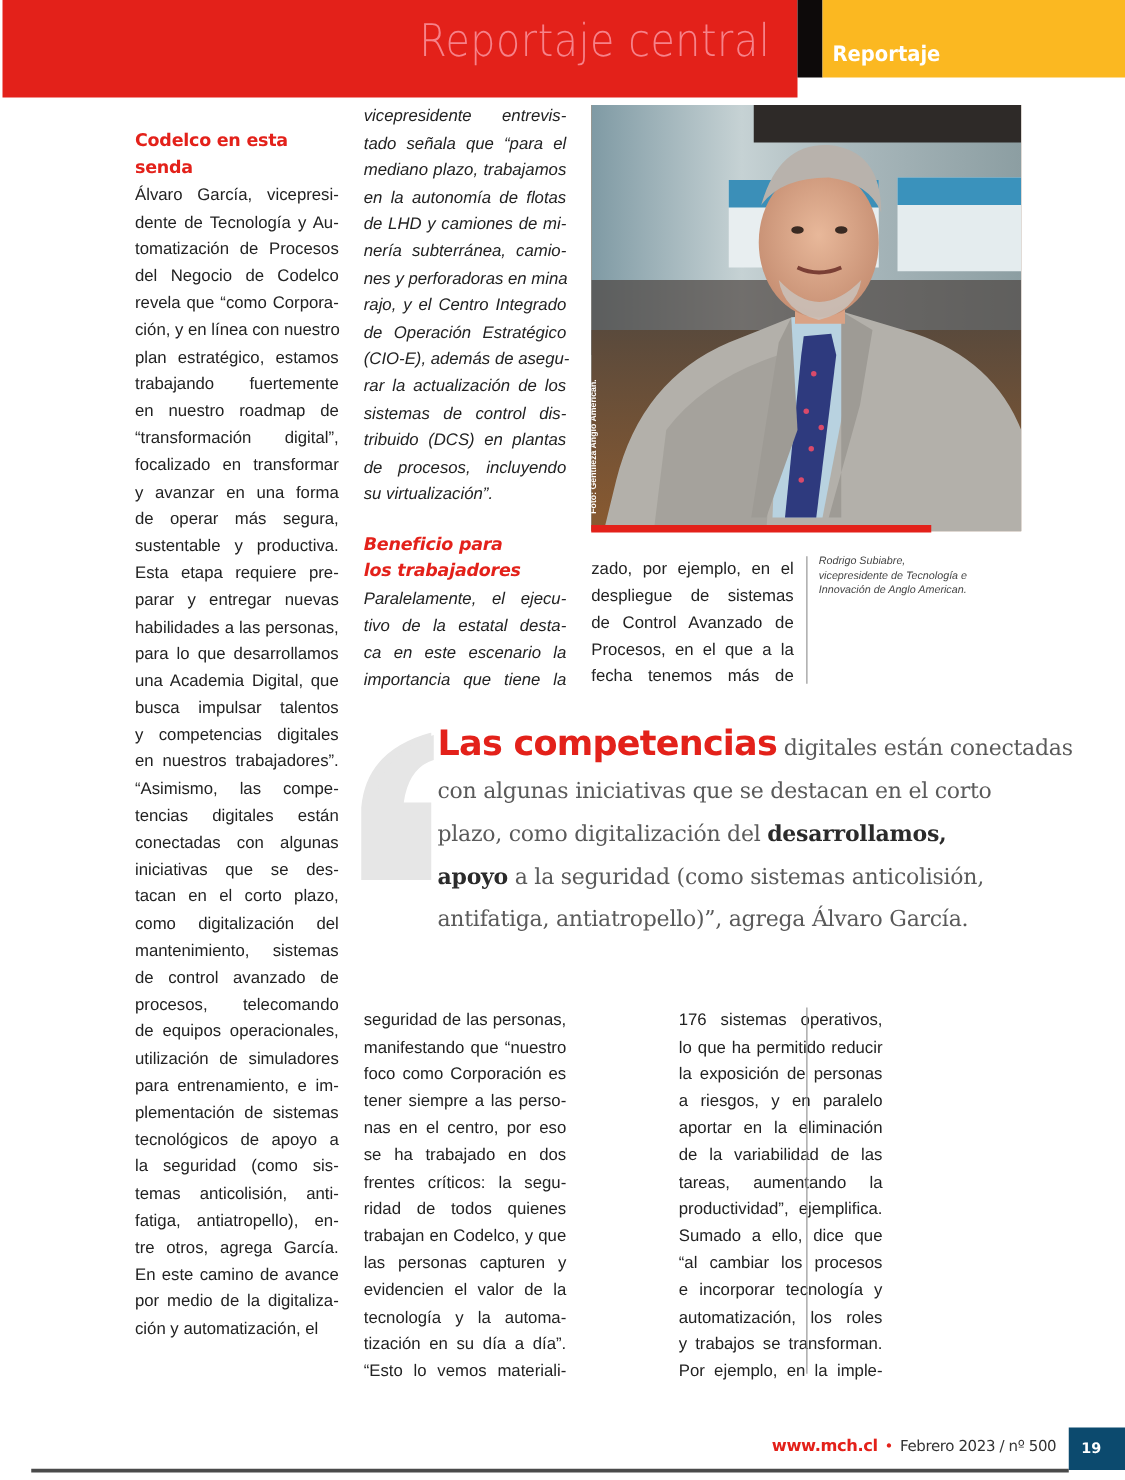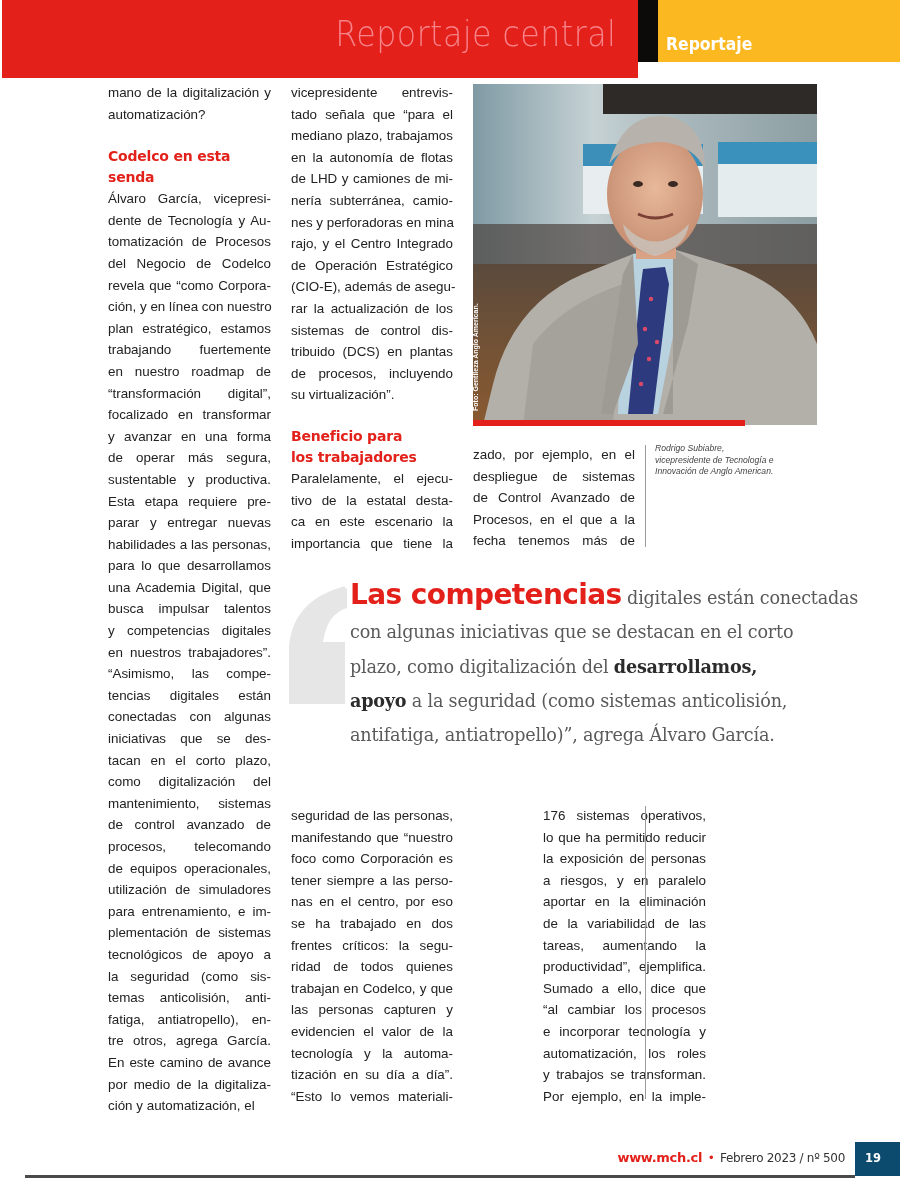--- a/index.html
+++ b/index.html
@@ -13,21 +13,21 @@
   .hdr-title { position: absolute; right: 22px; top: 14px; font-family: "DejaVu Sans", sans-serif; font-weight: 200; font-size: 36px; letter-spacing: 0.5px; color: #f6828a; line-height: 40px; transform: scaleX(0.88); transform-origin: right center; }
   .hdr-section { position: absolute; left: 8px; top: 34px; font-family: "DejaVu Sans", sans-serif; font-weight: bold; font-size: 17px; color: #ffffff; transform: scaleX(0.92); transform-origin: left center; }
 
   
   .col { position: absolute; font-size: 13.4px; line-height: 21.6px; color: #222; text-align: justify; hyphens: manual; }
   .col .line { display: block; text-align: justify; text-align-last: justify; white-space: nowrap; }
   .col .line.last { text-align-last: left; }
   .subhead { color: #e3211a; font-weight: bold; font-size: 14px; line-height: 21px; font-family: "DejaVu Sans", sans-serif; letter-spacing: -0.2px; }
 
   #col1 { left: 108px; top: 82px; width: 163px; }
-  #col2 { left: 291px; top: 82px; width: 162px; }
+  #col2 { left: 291px; top: 82px; width: 162px; font-style: italic; }
   #col3 { left: 473px; top: 444px; width: 162px; }
   #col2b { left: 291px; top: 805px; width: 162px; }
   #col3b { left: 499px; top: 805px; width: 163px; margin-left: 44px; }
 
   
   .photo { position: absolute; left: 473px; top: 84px; width: 344px; height: 341px; overflow: hidden; background: #8a7560; }
   .photo svg { display: block; }
   .photo-credit { position: absolute; left: 6px; bottom: 14px; transform: rotate(-90deg); transform-origin: left bottom; font-size: 7px; font-weight: bold; color: #ffffff; white-space: nowrap; font-family: "Liberation Sans", sans-serif; }
   .photo-bar { position: absolute; left: 473px; top: 420px; width: 272px; height: 6px; background: #e3211a; }
 
@@ -58,24 +58,20 @@
 
 <div class="hdr-red">
   <div class="hdr-title">Reportaje central</div>
 </div>
 <div class="hdr-black"></div>
 <div class="hdr-yellow">
   <div class="hdr-section">Reportaje</div>
 </div>
 
 <div class="col" id="col1">
-  <div>
-      <span class="line">mano de la digitalización y</span>
-      <span class="line last">automatización?</span>
-    </div>
   <div style="height:21px"></div>
   <div class="subhead">
       <span class="pq-line">Codelco en esta</span>
       <span class="pq-line">senda</span>
     </div>
   <div>
       <span class="line">Álvaro García, vicepresi-</span>
       <span class="line">dente de Tecnología y Au-</span>
       <span class="line">tomatización de Procesos</span>
       <span class="line">del Negocio de Codelco</span>

